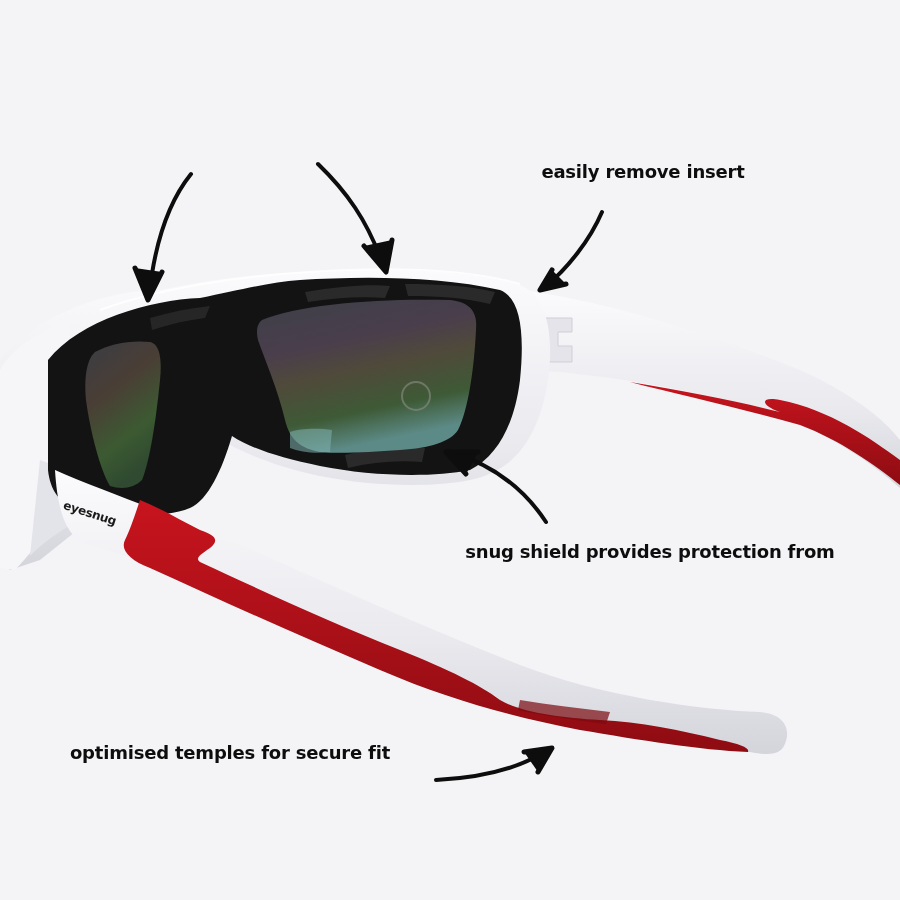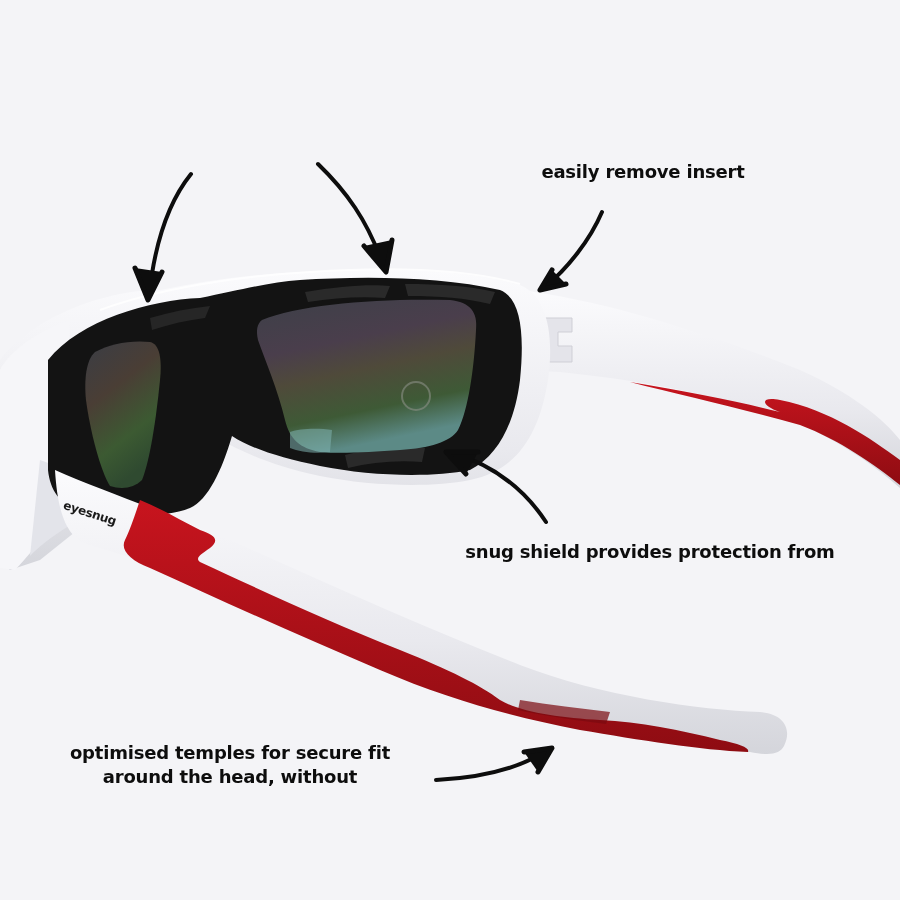--- a/index.html
+++ b/index.html
@@ -128,15 +128,14 @@
   <div class="callout" id="c-insert">
     <span>easily remove insert</span>
   </div>
 
   <div class="callout" id="c-shield">
     <span>snug shield provides protection from</span>
   </div>
 
   <div class="callout" id="c-temples">
     <span>optimised temples for secure fit</span>
-    <span>around the head, without</span>
   </div>
 </div>
 
 </body></html>

